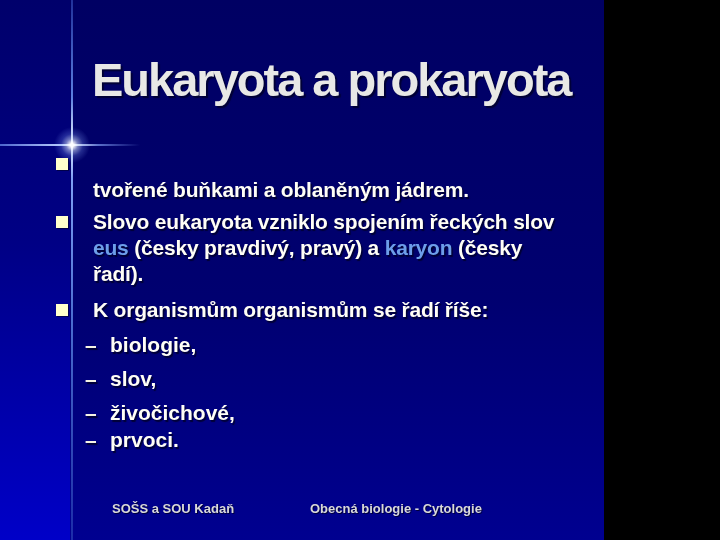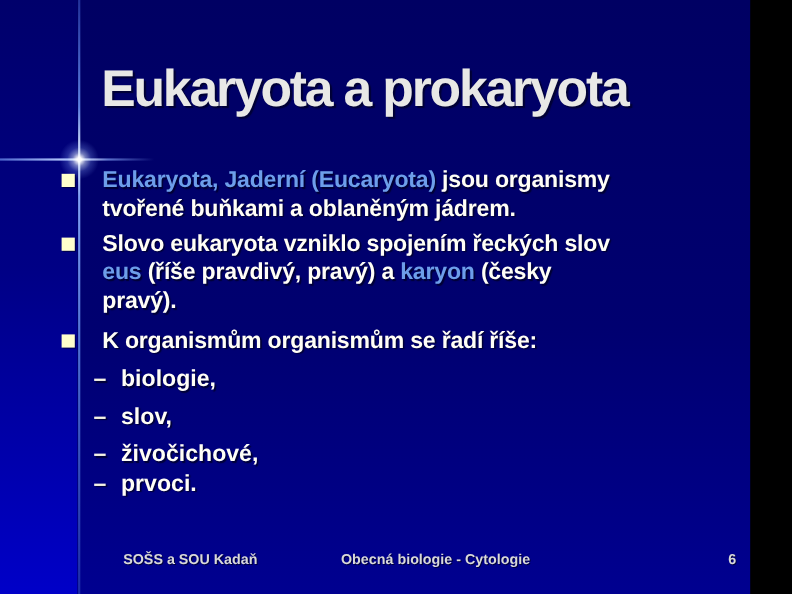--- a/index.html
+++ b/index.html
@@ -1,18 +1,18 @@
 <!DOCTYPE html>
 <html><head>
 <meta charset="utf-8">
 <style>
   html,body{margin:0;padding:0;background:#000;}
   .slide{
     position:relative;
-    width:682px;height:540px;
+    width:604px;height:540px;
     overflow:hidden;
     background:linear-gradient(180deg,#000063 0%,#000070 55%,#000090 100%);
     font-family:"Liberation Sans","DejaVu Sans",sans-serif;
     -webkit-font-smoothing:antialiased;
   }
   
   .left-band{
     position:absolute;left:0;top:0;width:70px;height:540px;
     background:linear-gradient(180deg,#00006b 0%,#000085 45%,#0000c8 100%);
   }
@@ -84,27 +84,26 @@
 <div class="slide">
 
   <div class="left-band"></div>
   <div class="vline"></div>
   <div class="hline"></div>
   <div class="flare"></div>
 
   <h1 class="title">Eukaryota a prokaryota</h1>
 
   <div class="bullet-square" style="top:158px"></div>
-  <div class="line" style="top:151px"><span class="accent">Eukaryota, Jaderní (Eucaryota)</span><span> jsou organismy</span></div>
   <div class="line" style="top:177px"><span>tvořené buňkami a oblaněným jádrem.</span></div>
 
   <div class="bullet-square" style="top:216px"></div>
   <div class="line" style="top:209px"><span>Slovo eukaryota vzniklo spojením řeckých slov</span></div>
-  <div class="line" style="top:235px"><span class="accent">eus</span><span> (říše pravdivý, pravý) a </span><span class="accent">karyon</span><span> (česky</span></div>
-  <div class="line" style="top:261px"><span>pravý).</span></div>
+  <div class="line" style="top:235px"><span class="accent">eus</span><span> (česky pravdivý, pravý) a </span><span class="accent">karyon</span><span> (česky</span></div>
+  <div class="line" style="top:261px"><span>řadí).</span></div>
 
   <div class="bullet-square" style="top:304px"></div>
   <div class="line" style="top:297px"><span>K organismům organismům se řadí říše:</span></div>
 
   <div class="sub" style="top:332px"><span class="dash">–</span><span>biologie,</span></div>
   <div class="sub" style="top:366px"><span class="dash">–</span><span>slov,</span></div>
   <div class="sub" style="top:400px"><span class="dash">–</span><span>živočichové,</span></div>
   <div class="sub" style="top:427px"><span class="dash">–</span><span>prvoci.</span></div>
 
   <div class="footer-item footer-left">SOŠS a SOU Kadaň</div>

